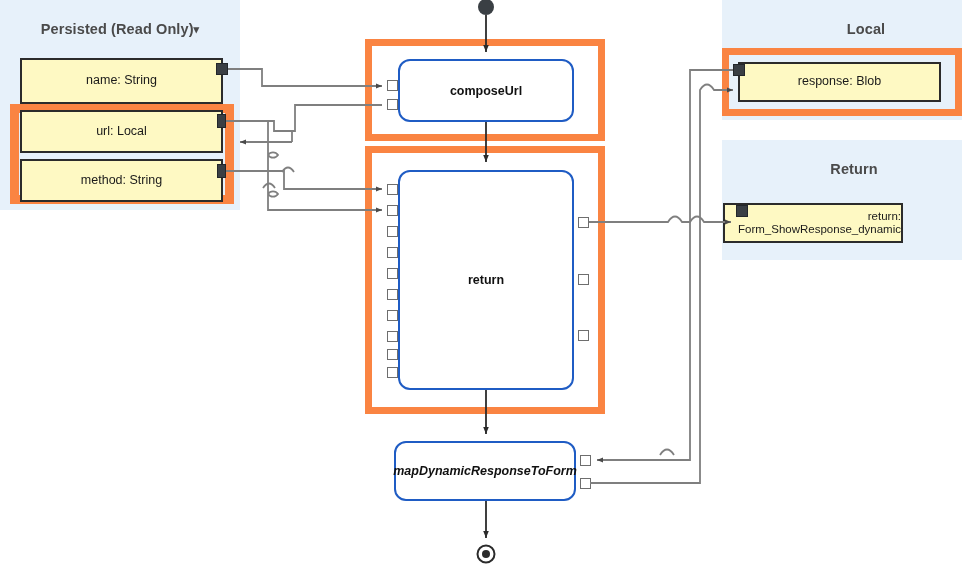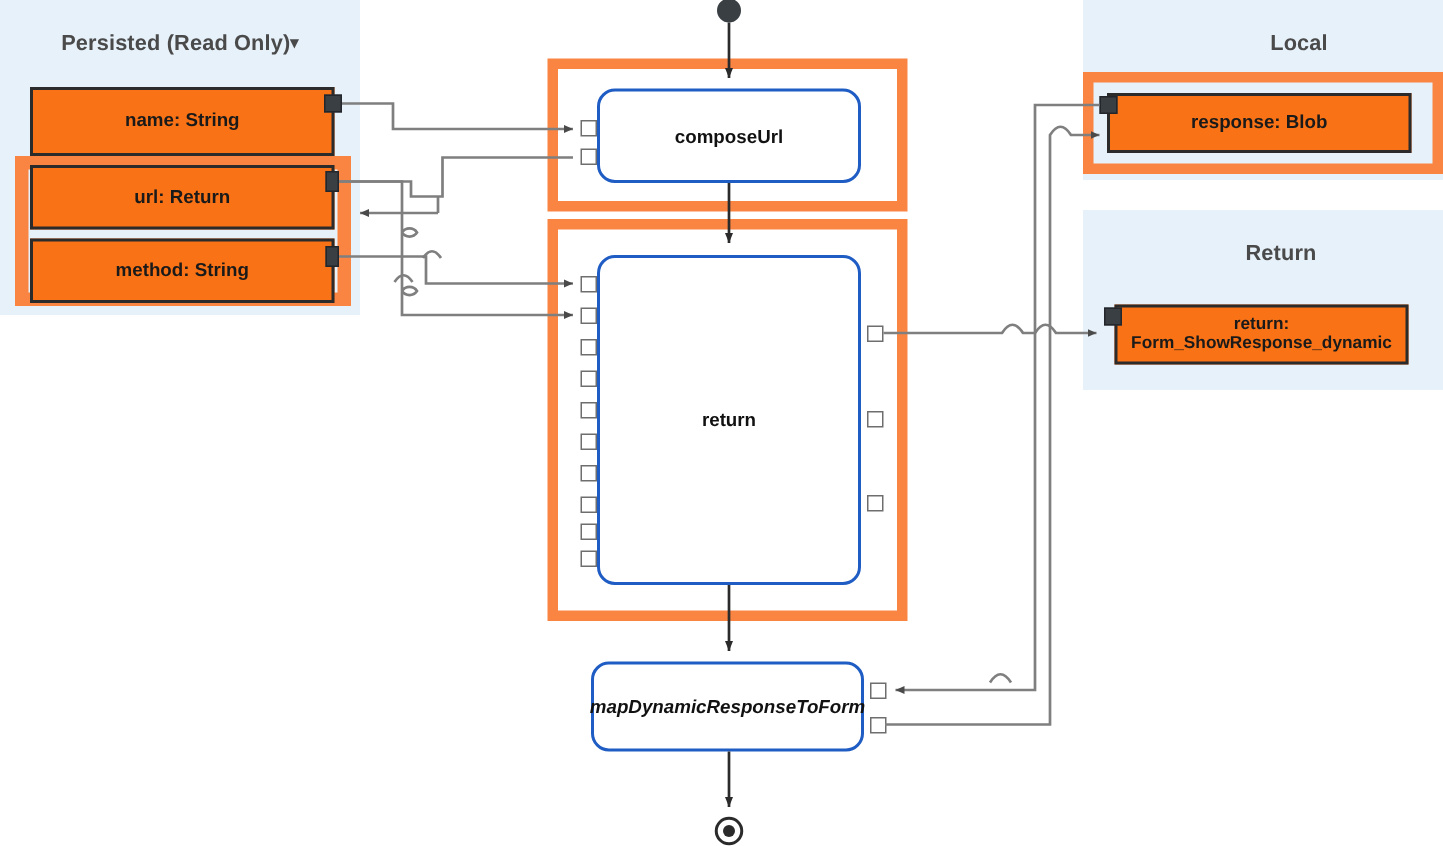--- a/index.html
+++ b/index.html
@@ -15,24 +15,24 @@
   .panel{position:absolute;background:#e7f1fa;}
   .panel-title{
     position:absolute;width:100%;text-align:center;
     font-size:14.5px;font-weight:bold;color:#4a4a4a;
     letter-spacing:.1px;
   }
   .panel-title .caret{font-size:11px;position:relative;top:-1px;}
 
   .varbox{
     position:absolute;box-sizing:border-box;
-    background:#f97316;border:2.5px solid #2b2b2b;
+    background:#fef9c3;border:2.5px solid #2b2b2b;
     display:flex;align-items:center;justify-content:center;
-    font-size:12.5px;font-weight:bold;color:#1a1a1a;
-    text-align:center;line-height:1.1;
+    font-size:12.5px;font-weight:normal;color:#1a1a1a;
+    text-align:right;line-height:1.1;
   }
   .hl{
     position:absolute;box-sizing:border-box;
     border:7px solid #fa8442;background:transparent;
   }
   .hl.group{border-width:9px;}
 
   .node{
     position:absolute;box-sizing:border-box;
     background:#ffffff;border:2.5px solid #1f5cc4;border-radius:12px;
@@ -60,36 +60,36 @@
   <div class="panel" style="left:0px;top:0px;width:240px;height:210px;"></div>
   <div class="panel-title" style="left:0px;top:21px;width:240px;">
     <span>Persisted (Read Only)</span><span class="caret">▾</span>
   </div>
 
   <div class="hl group" style="left:10px;top:104px;width:224px;height:100px;"></div>
 
   <div class="varbox" style="left:20px;top:58px;width:203px;height:46px;">name: String</div>
   <div class="port-dark" style="left:216px;top:63px;"></div>
 
-  <div class="varbox" style="left:20px;top:110px;width:203px;height:43px;">url: Return</div>
+  <div class="varbox" style="left:20px;top:110px;width:203px;height:43px;">url: Local</div>
   <div class="port-dark" style="left:217px;top:114px;width:9px;height:14px;"></div>
 
   <div class="varbox" style="left:20px;top:159px;width:203px;height:43px;">method: String</div>
   <div class="port-dark" style="left:217px;top:164px;width:9px;height:14px;"></div>
 
   <div class="panel" style="left:722px;top:0px;width:240px;height:120px;"></div>
   <div class="panel-title" style="left:722px;top:21px;width:240px;padding-left:24px;">Local</div>
 
   <div class="hl" style="left:722px;top:48px;width:240px;height:68px;"></div>
   <div class="varbox" style="left:738px;top:62px;width:203px;height:40px;">response: Blob</div>
   <div class="port-dark" style="left:733px;top:64px;"></div>
 
   <div class="panel" style="left:722px;top:140px;width:240px;height:120px;"></div>
   <div class="panel-title" style="left:722px;top:161px;width:264px;">Return</div>
-  <div class="varbox" style="left:743px;top:203px;width:196px;height:40px;font-size:11.5px;">return: Form_ShowResponse_dynamic</div>
+  <div class="varbox" style="left:723px;top:203px;width:180px;height:40px;font-size:11.5px;">return: Form_ShowResponse_dynamic</div>
   <div class="port-dark" style="left:736px;top:205px;"></div>
 
   <div class="hl" style="left:365px;top:39px;width:240px;height:102px;"></div>
   <div class="node" style="left:398px;top:59px;width:176px;height:63px;">composeUrl</div>
   <div class="port" style="left:387px;top:80px;"></div>
   <div class="port" style="left:387px;top:99px;"></div>
 
   <div class="hl" style="left:365px;top:146px;width:240px;height:268px;"></div>
   <div class="node" style="left:398px;top:170px;width:176px;height:220px;">return</div>
   <div class="port" style="left:387px;top:184px;"></div>

